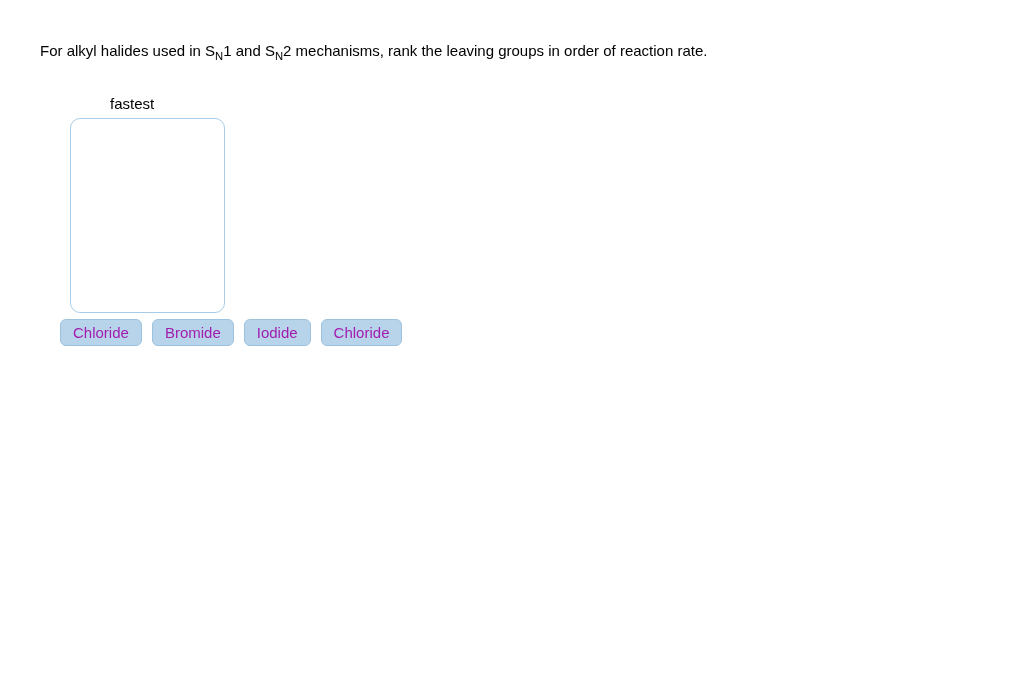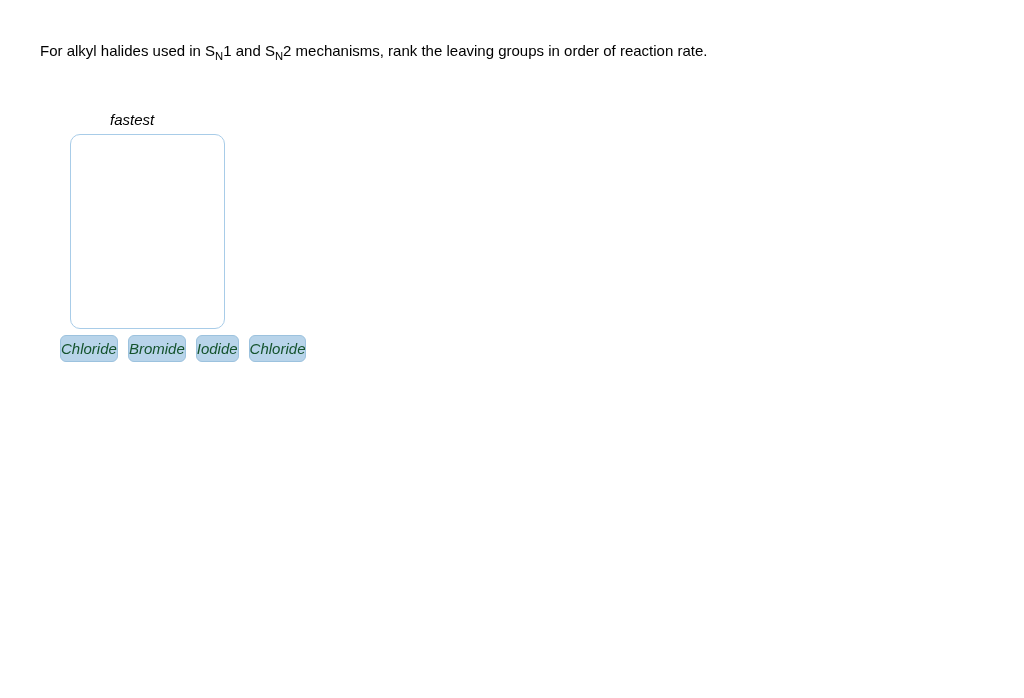--- a/index.html
+++ b/index.html
@@ -8,30 +8,29 @@
       box-sizing: border-box;
     }
     body {
       font-family: Arial, Helvetica, sans-serif;
       background: #ffffff;
       padding: 40px;
       font-size: 15px;
       color: #000;
     }
     .question-text {
-      margin-bottom: 46px;
+      margin-bottom: 30px;
       line-height: 1.5;
     }
     .question-text .sub {
       font-size: 0.75em;
       vertical-align: sub;
     }
     .ranking-area {
       margin-left: 30px;
-      font-style: italic;
     }
     .label-top {
       margin-left: 40px;
       margin-bottom: 6px;
     }
     .drop-zone {
       width: 155px;
       height: 195px;
       border: 1px solid #a8cce8;
       border-radius: 10px;
@@ -44,23 +43,23 @@
     }
     .options-row {
       display: flex;
       gap: 10px;
       margin-left: -10px;
     }
     .option-chip {
       background: #b8d4ea;
       border: 1px solid #9cc2de;
       border-radius: 6px;
-      padding: 4px 0;
+      padding: 4px 12px;
       font-size: 15px;
-      color: #14532d;
+      color: #a21caf;
       cursor: move;
       user-select: none;
     }
   </style>
 </head>
 <body>
 
 <div class="question-text">
   <span>For alkyl halides used in S</span><span class="sub">N</span><span>1 and S</span><span class="sub">N</span><span>2 mechanisms, rank the leaving groups in order of reaction rate.</span>
 </div>

